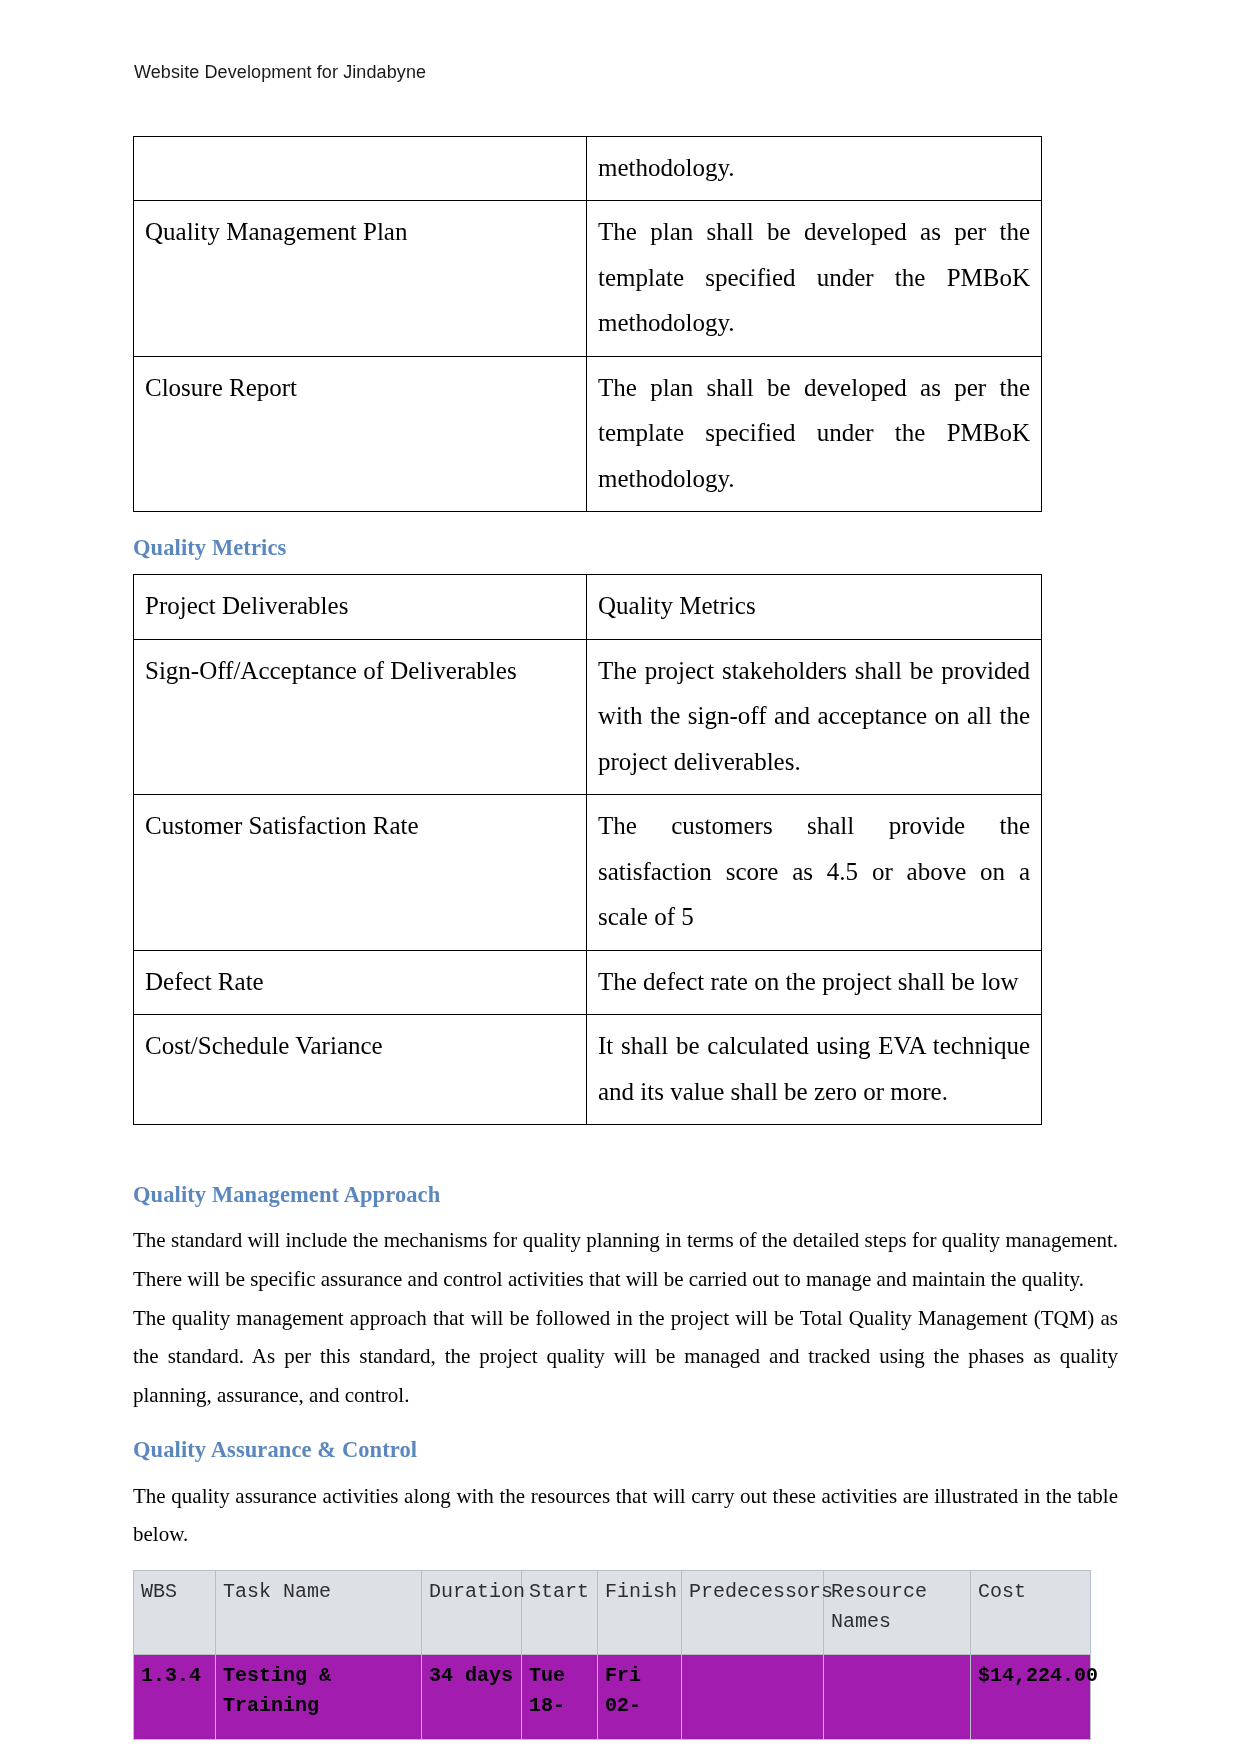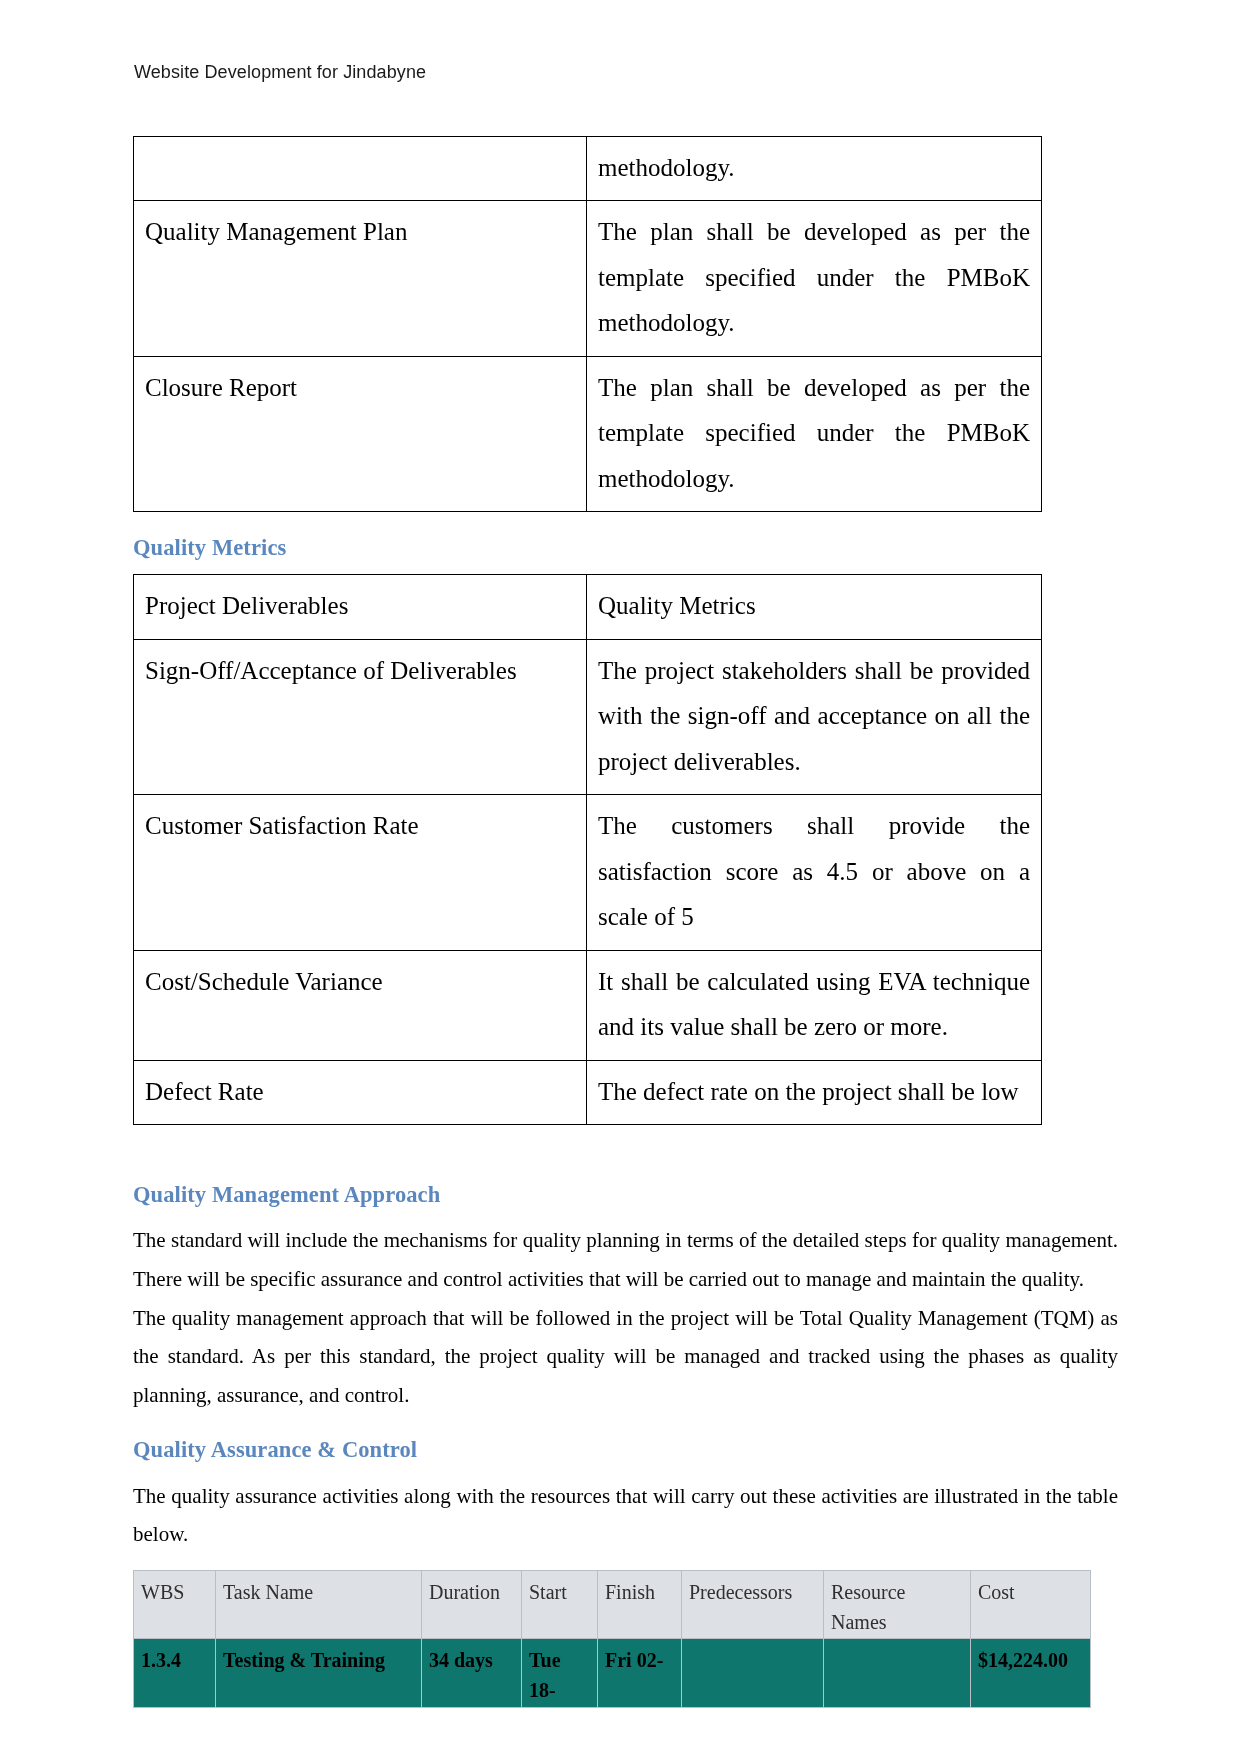--- a/index.html
+++ b/index.html
@@ -82,32 +82,33 @@
     border-collapse: collapse;
     width: 845px;
     table-layout: fixed;
     margin: 0;
     font-size: 20px;
   }
   table.grid-table th,
   table.grid-table td {
     border: 1px solid #b9bfc6;
     vertical-align: top;
-    padding: 6px 6px 0 7px;
+    padding: 6px 6px 16px 7px;
     line-height: 1.52;
     font-weight: normal;
     text-align: left;
+    font-family: Liberation Mono, monospace;
   }
   table.grid-table thead th {
     background: #dde1e6;
     color: #2f2f2f;
     height: 58px;
   }
   table.grid-table tbody td {
-    background: #0f766e;
+    background: #a21caf;
     font-weight: bold;
     color: #000000;
     height: 62px;
   }
   .col-wbs   { width: 68px; }
   .col-task  { width: 192px; }
   .col-dur   { width: 86px; }
   .col-start { width: 62px; }
   .col-fin   { width: 70px; }
   .col-pred  { width: 128px; margin-left: 23px; }
@@ -152,26 +153,26 @@
       </tr>
       <tr>
         <td class="left-col">Sign-Off/Acceptance of Deliverables</td>
         <td class="right-col">The project stakeholders shall be provided with the sign-off and acceptance on all the project deliverables.</td>
       </tr>
       <tr>
         <td class="left-col">Customer Satisfaction Rate</td>
         <td class="right-col">The customers shall provide the satisfaction score as 4.5 or above on a scale of 5</td>
       </tr>
       <tr>
+        <td class="left-col">Defect Rate</td>
+        <td class="right-col nojust">The defect rate on the project shall be low</td>
+      </tr>
+      <tr>
         <td class="left-col">Cost/Schedule Variance</td>
         <td class="right-col">It shall be calculated using EVA technique and its value shall be zero or more.</td>
-      </tr>
-      <tr>
-        <td class="left-col">Defect Rate</td>
-        <td class="right-col nojust">The defect rate on the project shall be low</td>
       </tr>
     </tbody>
   </table>
 
   <div class="sp-56"></div>
 
   <h2 class="section-heading">Quality Management Approach</h2>
 
   <div class="sp-12"></div>
 

